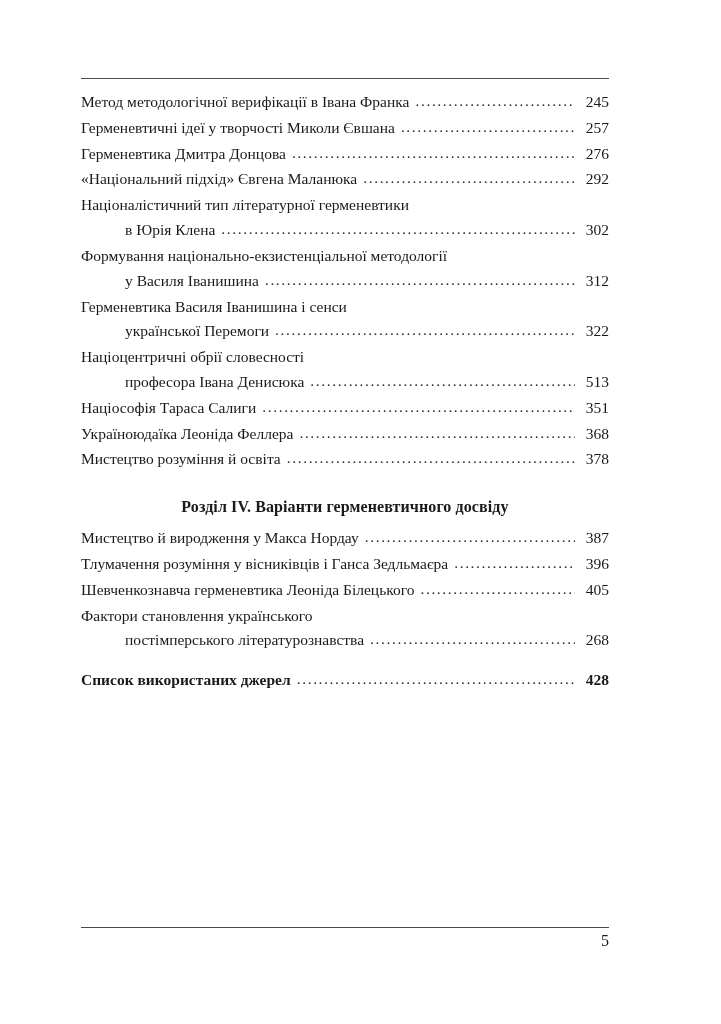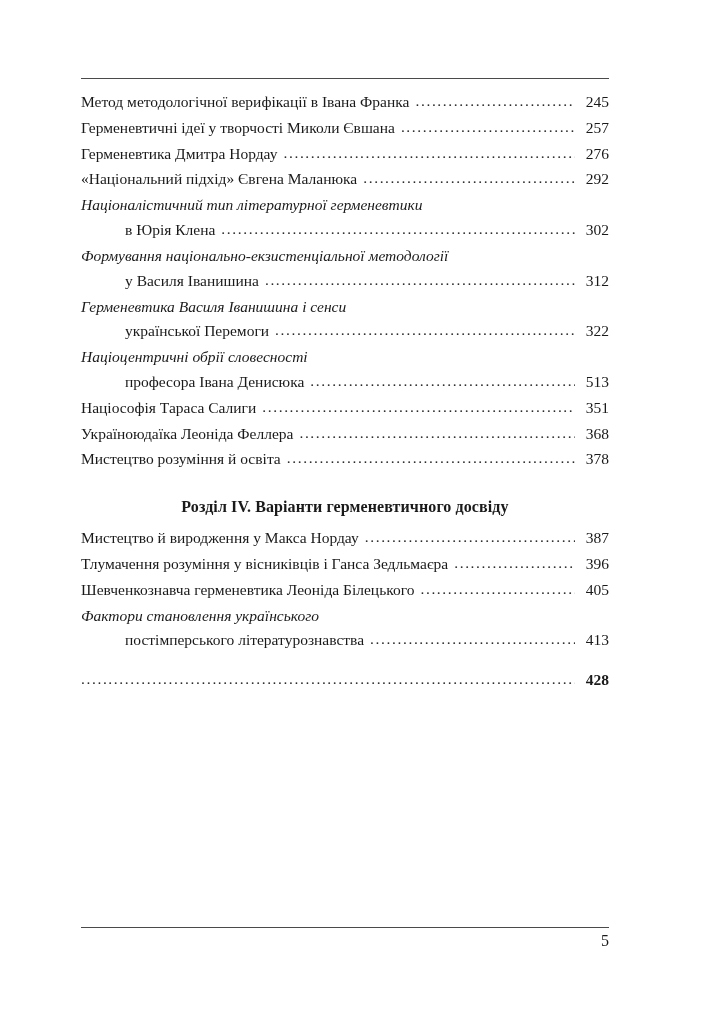--- a/index.html
+++ b/index.html
@@ -64,21 +64,20 @@
   }
   .line .page-num {
     flex: 0 0 auto;
     padding-left: 6px;
     text-align: right;
     min-width: 28px;
   }
   .entry.two-line .first {
     display: block;
     margin-bottom: 7px;
-    font-style: italic;
   }
   .entry.two-line .second .label {
     padding-left: 44px;
   }
   .section-head {
     font-weight: bold;
     font-size: 16px;
     text-align: center;
     margin: 30px 0 13px 0;
     letter-spacing: 0.1px;
@@ -129,21 +128,21 @@
       <div class="entry">
         <div class="line">
           <span class="label">Герменевтичні ідеї у творчості Миколи Євшана</span>
           <span class="dots">............................................................................................................................</span>
           <span class="page-num">257</span>
         </div>
       </div>
 
       <div class="entry">
         <div class="line">
-          <span class="label">Герменевтика Дмитра Нордау</span>
+          <span class="label">Герменевтика Дмитра Донцова</span>
           <span class="dots">............................................................................................................................</span>
           <span class="page-num">276</span>
         </div>
       </div>
 
       <div class="entry">
         <div class="line">
           <span class="label">«Національний підхід» Євгена Маланюка</span>
           <span class="dots">............................................................................................................................</span>
           <span class="page-num">292</span>
@@ -238,26 +237,27 @@
           <span class="dots">............................................................................................................................</span>
           <span class="page-num">405</span>
         </div>
       </div>
 
       <div class="entry two-line">
         <div class="first">Фактори становлення українського</div>
         <div class="line second">
           <span class="label">постімперського літературознавства</span>
           <span class="dots">............................................................................................................................</span>
-          <span class="page-num">413</span>
+          <span class="page-num">268</span>
         </div>
       </div>
 
       <div class="entry bold">
         <div class="line">
+          <span class="label">Список використаних джерел</span>
           <span class="dots">............................................................................................................................</span>
           <span class="page-num">428</span>
         </div>
       </div>
 
     </div>
 
   </div>
 
   <div class="footer-rule"></div>

